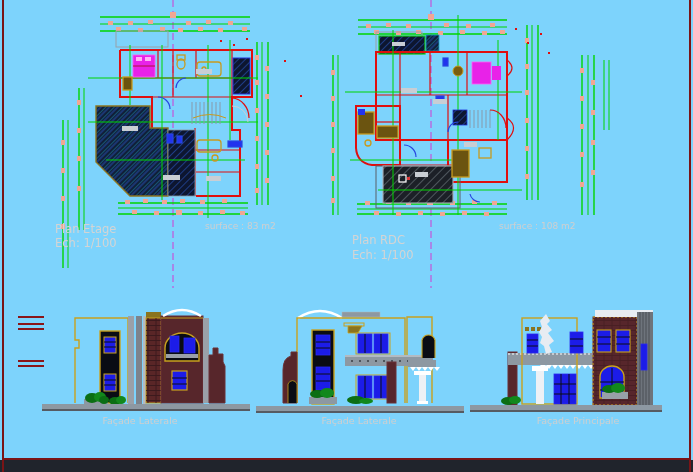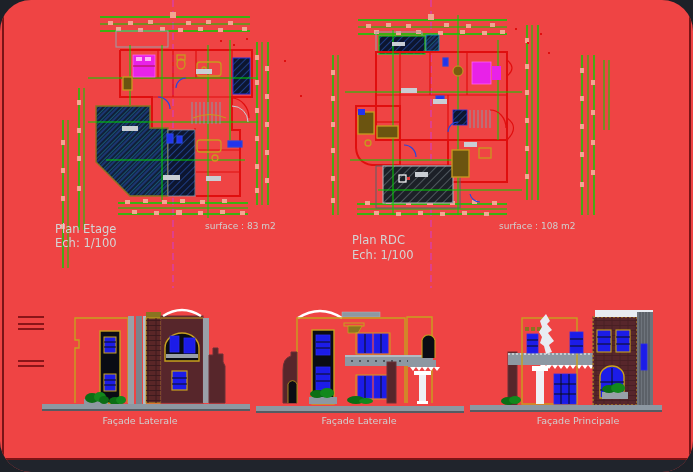--- a/index.html
+++ b/index.html
@@ -1,17 +1,17 @@
 <!DOCTYPE html>
 <html><head>
 <meta charset="utf-8">
 <style>
   html,body{margin:0;padding:0;background:#1d2128;}
-  #screen{position:relative;width:693px;height:472px;background:#ef4444;overflow:hidden;
-          font-family:"DejaVu Sans",sans-serif;border-radius:31px;}
+  #screen{position:relative;width:693px;height:472px;background:#7dd3fc;overflow:hidden;
+          font-family:"DejaVu Sans",sans-serif;}
   svg text{font-family:"DejaVu Sans",sans-serif;}
   .gl{stroke:#00d400;stroke-width:1;}
   .glt{stroke:#00d400;stroke-width:1.4;}
   .tk{fill:#f2a692;}
   .rw{stroke:#e00e0e;stroke-width:2;fill:none;}
   .ri{stroke:#e00e0e;stroke-width:1.2;fill:none;}
   .yw{stroke:#c8a11e;stroke-width:1.4;fill:none;}
   .chip{fill:#c9ced4;}
   .lbl{fill:#d4d4d4;}
   .slbl{fill:#cfcfcf;}

